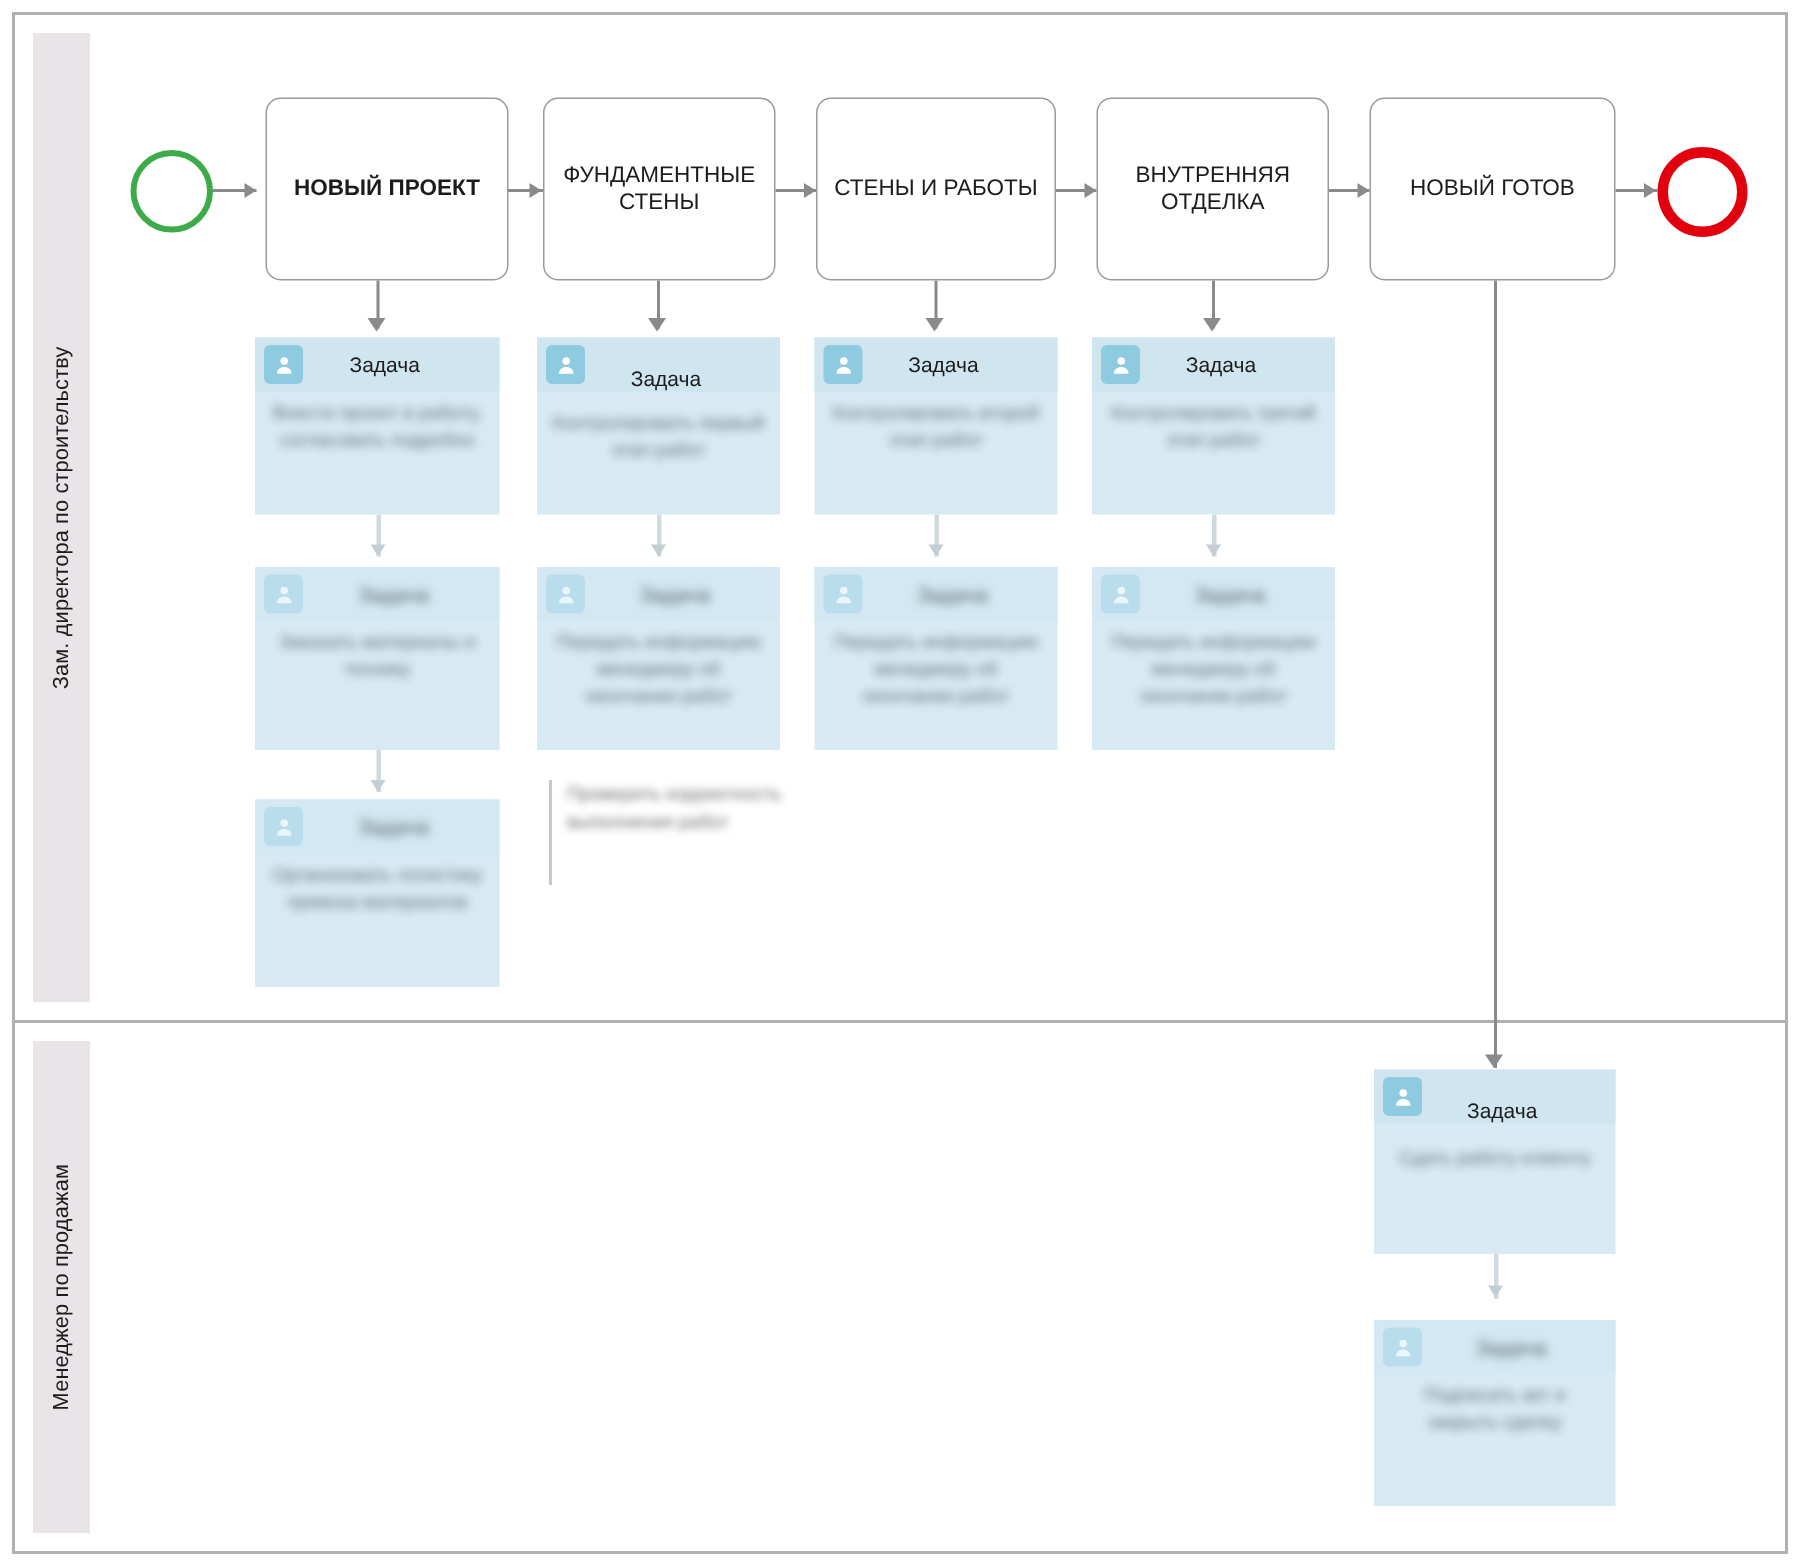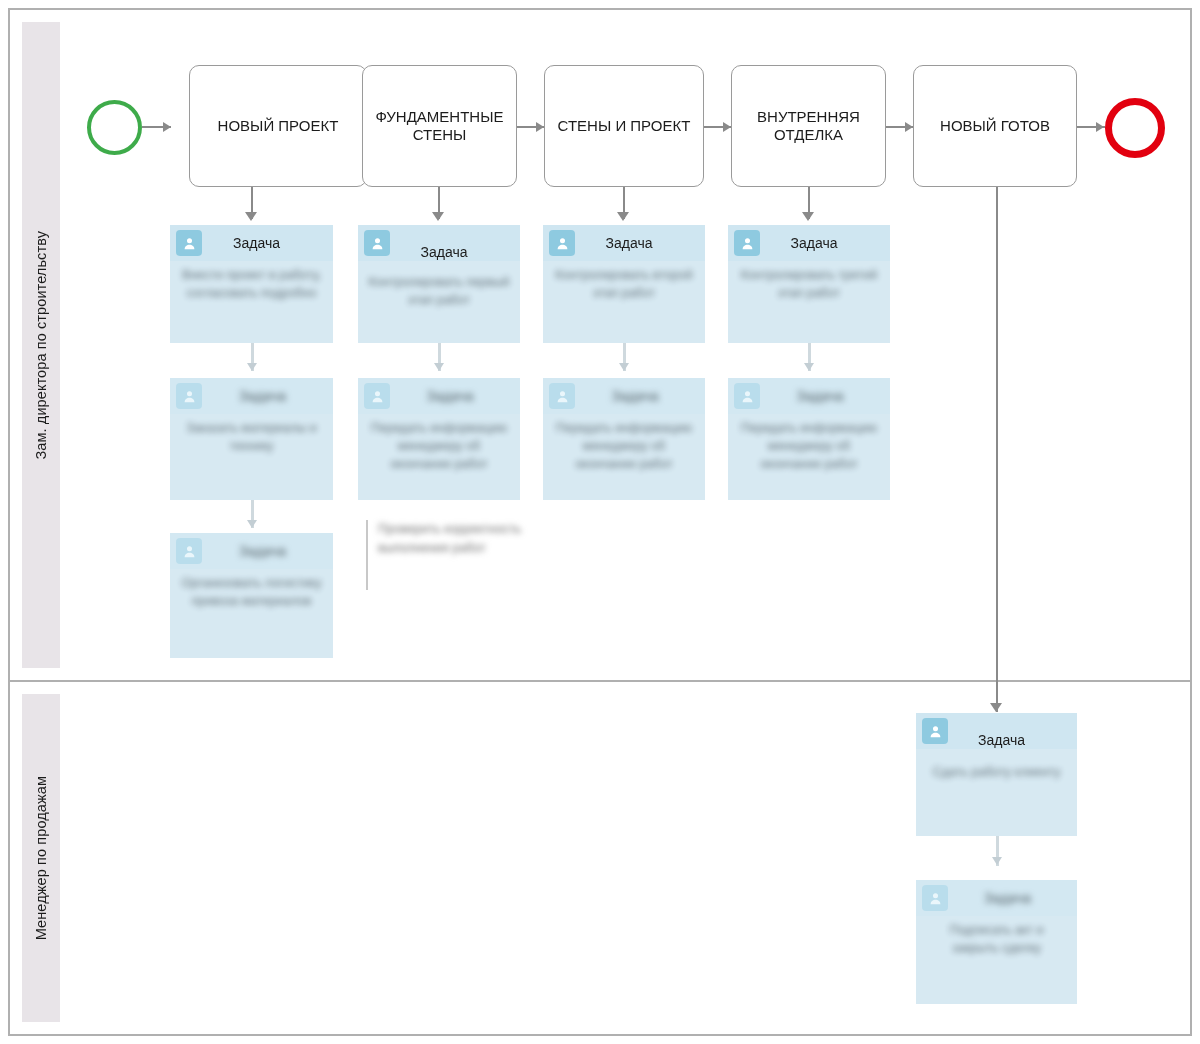--- a/index.html
+++ b/index.html
@@ -196,36 +196,36 @@
         <span>Менеджер по продажам</span>
       </div>
     </div>
   </div>
 
   <div class="event start" style="left:87px; top:100px; width:55px; height:55px;"></div>
 
   <div class="conn h" style="left:142px; top:126px; width:29px;"></div>
   <div class="arrow-r" style="left:163px; top:122px;"></div>
 
-  <div class="proc" style="left:189px; top:65px; width:178px; height:122px;">
+  <div class="proc" style="left:177px; top:65px; width:162px; height:122px;font-weight:bold;">
     <span>НОВЫЙ ПРОЕКТ</span>
   </div>
 
   <div class="conn h" style="left:333px; top:126px; width:29px;"></div>
   <div class="arrow-r" style="left:353px; top:122px;"></div>
 
   <div class="proc" style="left:362px; top:65px; width:155px; height:122px;">
     <span>ФУНДАМЕНТНЫЕ СТЕНЫ</span>
   </div>
 
   <div class="conn h" style="left:517px; top:126px; width:27px;"></div>
   <div class="arrow-r" style="left:536px; top:122px;"></div>
 
   <div class="proc" style="left:544px; top:65px; width:160px; height:122px;">
-    <span>СТЕНЫ И ПРОЕКТ</span>
+    <span>СТЕНЫ И РАБОТЫ</span>
   </div>
 
   <div class="conn h" style="left:704px; top:126px; width:27px;"></div>
   <div class="arrow-r" style="left:723px; top:122px;"></div>
 
   <div class="proc" style="left:731px; top:65px; width:155px; height:122px;">
     <span>ВНУТРЕННЯЯ ОТДЕЛКА</span>
   </div>
 
   <div class="conn h" style="left:886px; top:126px; width:27px;"></div>

